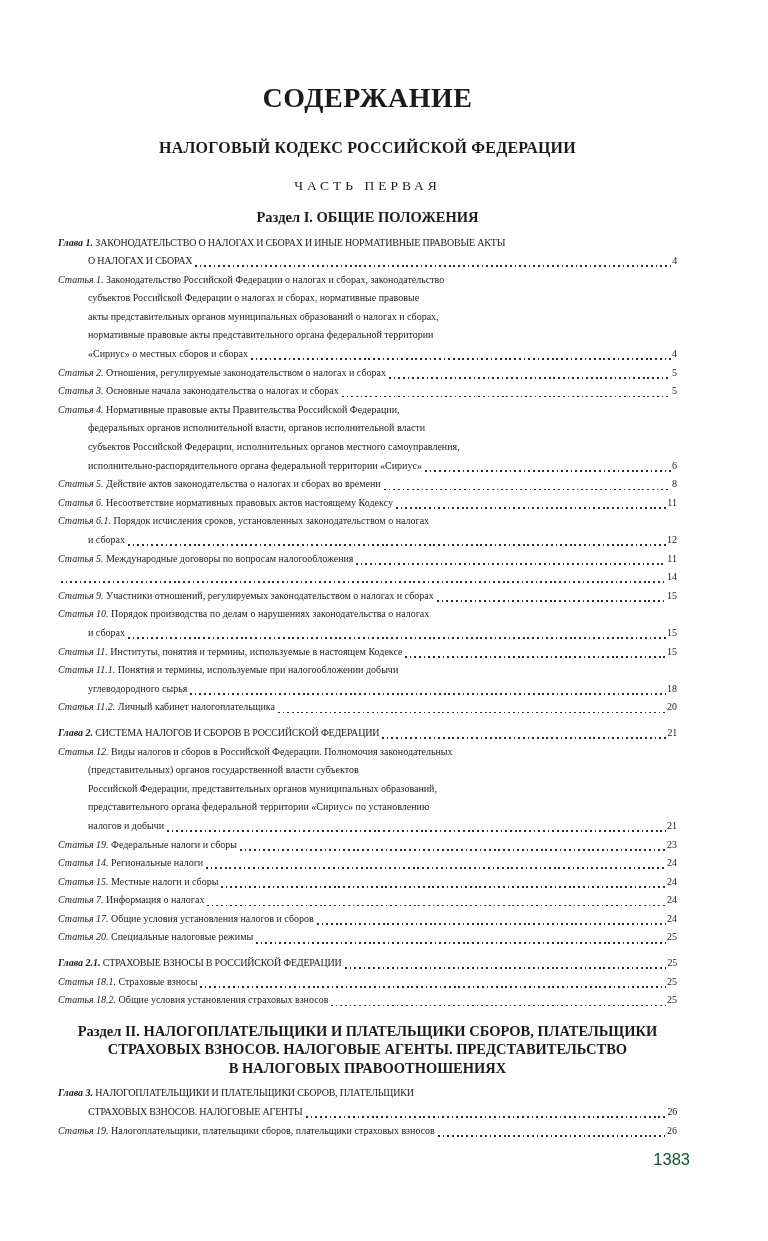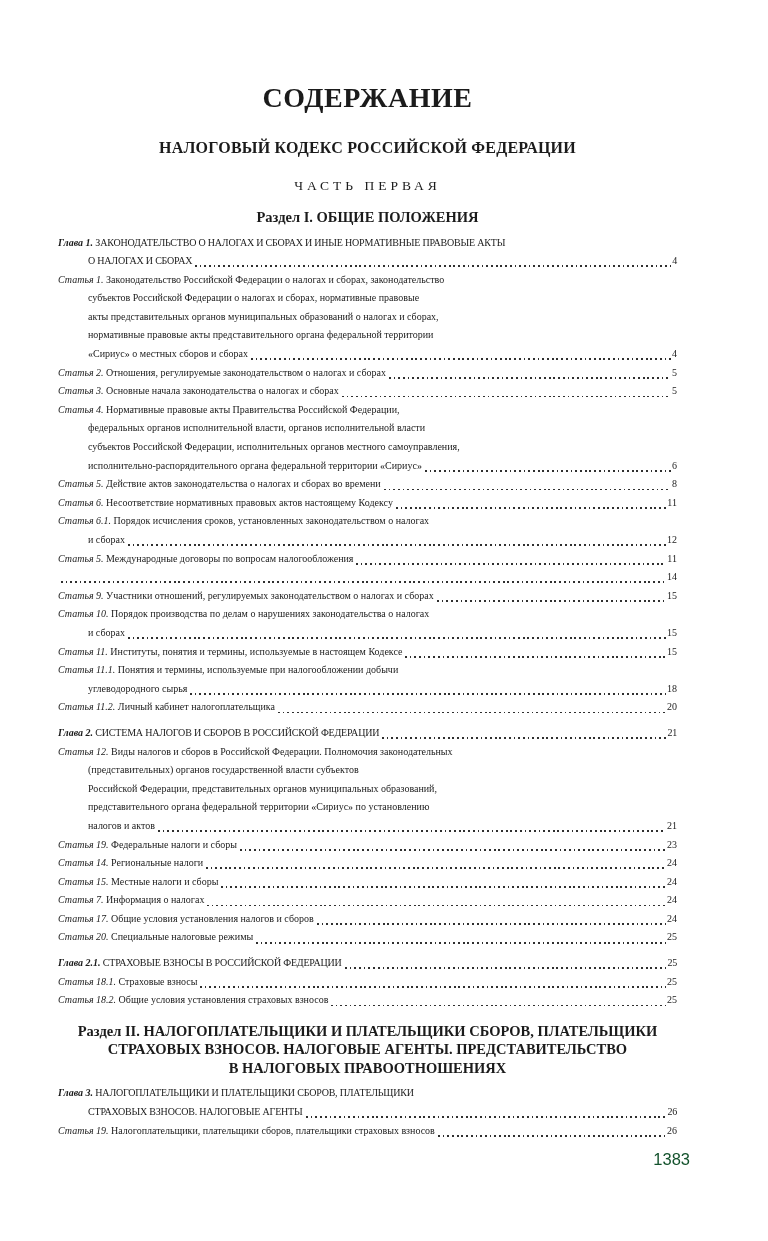--- a/index.html
+++ b/index.html
@@ -237,21 +237,21 @@
         <div class="l cont">
           <span class="txt">(представительных) органов государственной власти субъектов</span>
         </div>
         <div class="l cont">
           <span class="txt">Российской Федерации, представительных органов муниципальных образований,</span>
         </div>
         <div class="l cont">
           <span class="txt">представительного органа федеральной территории «Сириус» по установлению</span>
         </div>
         <div class="l cont">
-          <span class="txt">налогов и актов</span>
+          <span class="txt">налогов и добычи</span>
           <span class="leader"></span>
           <span class="pg">21</span>
         </div>
       </div>
       <div class="entry article">
         <div class="l">
           <span class="txt"><span class="label">Статья 19.</span> Федеральные налоги и сборы</span>
           <span class="leader"></span>
           <span class="pg">23</span>
         </div>

